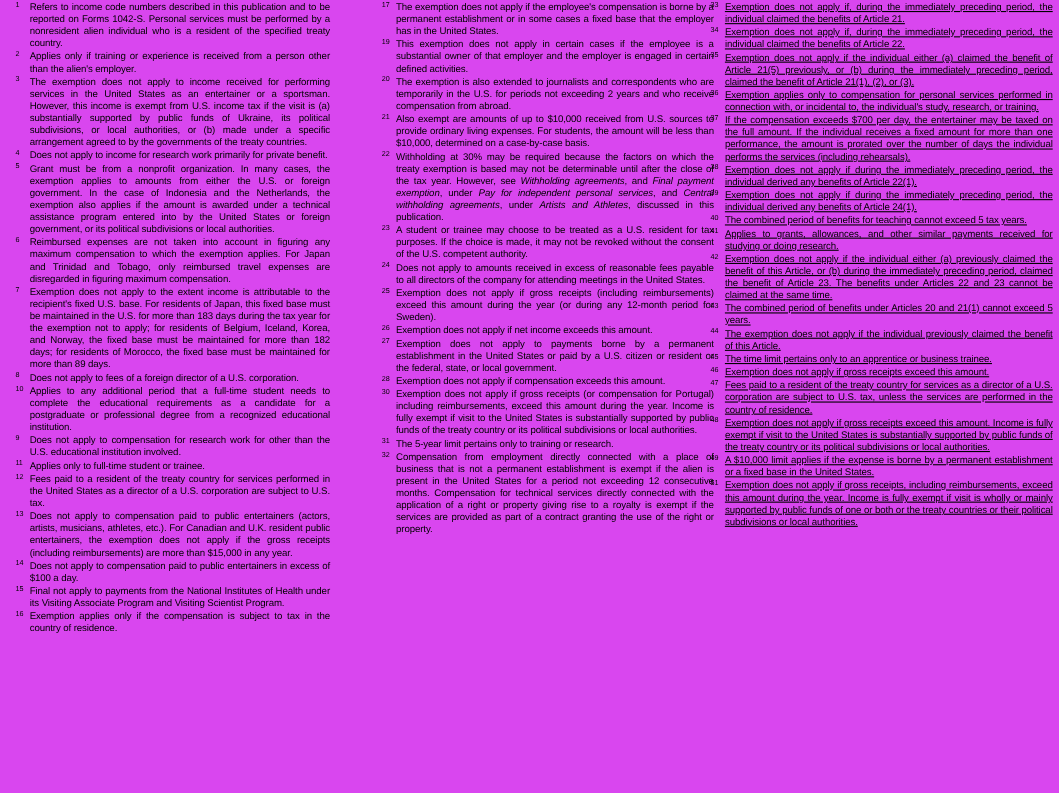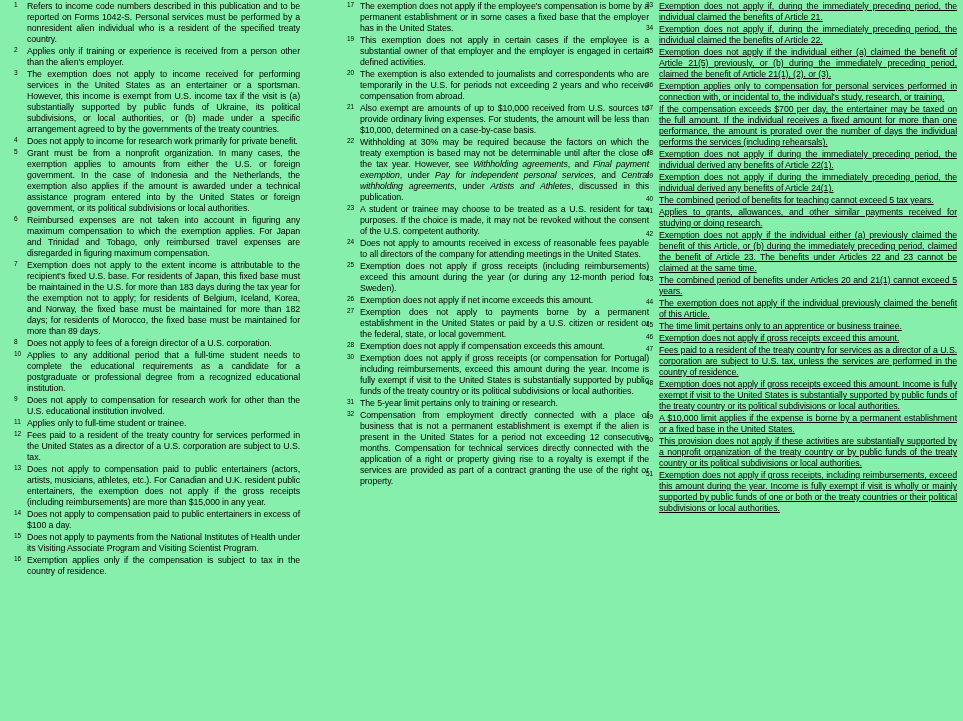--- a/index.html
+++ b/index.html
@@ -11,21 +11,21 @@
     width: 963px;
     height: 721px;
     overflow: hidden;
     font-family: "Liberation Sans", "DejaVu Sans", sans-serif;
     color: #000000;
   }
   .page {
     position: relative;
     width: 963px;
     height: 721px;
-    background: #86efac;
+    background: #d946ef;
   }
   .col {
     position: absolute;
     top: 1px;
   }
   .col-1 { left: 14px;  width: 286px; }
   .col-2 { left: 347px; width: 302px; }
   .col-3 { left: 646px; width: 311px; text-decoration: underline; }
   .fn {
     position: relative;
@@ -59,21 +59,21 @@
       <div class="fn"><span class="num">5</span><span class="txt">Grant must be from a nonprofit organization. In many cases, the exemption applies to amounts from either the U.S. or foreign government. In the case of Indonesia and the Netherlands, the exemption also applies if the amount is awarded under a technical assistance program entered into by the United States or foreign government, or its political subdivisions or local authorities.</span></div>
       <div class="fn"><span class="num">6</span><span class="txt">Reimbursed expenses are not taken into account in figuring any maximum compensation to which the exemption applies. For Japan and Trinidad and Tobago, only reimbursed travel expenses are disregarded in figuring maximum compensation.</span></div>
       <div class="fn"><span class="num">7</span><span class="txt">Exemption does not apply to the extent income is attributable to the recipient's fixed U.S. base. For residents of Japan, this fixed base must be maintained in the U.S. for more than 183 days during the tax year for the exemption not to apply; for residents of Belgium, Iceland, Korea, and Norway, the fixed base must be maintained for more than 182 days; for residents of Morocco, the fixed base must be maintained for more than 89 days.</span></div>
       <div class="fn"><span class="num">8</span><span class="txt">Does not apply to fees of a foreign director of a U.S. corporation.</span></div>
       <div class="fn"><span class="num">10</span><span class="txt">Applies to any additional period that a full-time student needs to complete the educational requirements as a candidate for a postgraduate or professional degree from a recognized educational institution.</span></div>
       <div class="fn"><span class="num">9</span><span class="txt">Does not apply to compensation for research work for other than the U.S. educational institution involved.</span></div>
       <div class="fn"><span class="num">11</span><span class="txt">Applies only to full-time student or trainee.</span></div>
       <div class="fn"><span class="num">12</span><span class="txt">Fees paid to a resident of the treaty country for services performed in the United States as a director of a U.S. corporation are subject to U.S. tax.</span></div>
       <div class="fn"><span class="num">13</span><span class="txt">Does not apply to compensation paid to public entertainers (actors, artists, musicians, athletes, etc.). For Canadian and U.K. resident public entertainers, the exemption does not apply if the gross receipts (including reimbursements) are more than $15,000 in any year.</span></div>
       <div class="fn"><span class="num">14</span><span class="txt">Does not apply to compensation paid to public entertainers in excess of $100 a day.</span></div>
-      <div class="fn"><span class="num">15</span><span class="txt">Does not apply to payments from the National Institutes of Health under its Visiting Associate Program and Visiting Scientist Program.</span></div>
+      <div class="fn"><span class="num">15</span><span class="txt">Final not apply to payments from the National Institutes of Health under its Visiting Associate Program and Visiting Scientist Program.</span></div>
       <div class="fn"><span class="num">16</span><span class="txt">Exemption applies only if the compensation is subject to tax in the country of residence.</span></div>
     </div>
   <div class="col col-2">
       <div class="fn"><span class="num">17</span><span class="txt">The exemption does not apply if the employee's compensation is borne by a permanent establishment or in some cases a fixed base that the employer has in the United States.</span></div>
       <div class="fn"><span class="num">19</span><span class="txt">This exemption does not apply in certain cases if the employee is a substantial owner of that employer and the employer is engaged in certain defined activities.</span></div>
       <div class="fn"><span class="num">20</span><span class="txt">The exemption is also extended to journalists and correspondents who are temporarily in the U.S. for periods not exceeding 2 years and who receive compensation from abroad.</span></div>
       <div class="fn"><span class="num">21</span><span class="txt">Also exempt are amounts of up to $10,000 received from U.S. sources to provide ordinary living expenses. For students, the amount will be less than $10,000, determined on a case-by-case basis.</span></div>
       <div class="fn"><span class="num">22</span><span class="txt">Withholding at 30% may be required because the factors on which the treaty exemption is based may not be determinable until after the close of the tax year. However, see <i>Withholding agreements</i>, and <i>Final payment exemption</i>, under <i>Pay for independent personal services</i>, and <i>Central withholding agreements</i>, under <i>Artists and Athletes</i>, discussed in this publication.</span></div>
       <div class="fn"><span class="num">23</span><span class="txt">A student or trainee may choose to be treated as a U.S. resident for tax purposes. If the choice is made, it may not be revoked without the consent of the U.S. competent authority.</span></div>
       <div class="fn"><span class="num">24</span><span class="txt">Does not apply to amounts received in excess of reasonable fees payable to all directors of the company for attending meetings in the United States.</span></div>
@@ -96,16 +96,15 @@
       <div class="fn"><span class="num">40</span><span class="txt">The combined period of benefits for teaching cannot exceed 5 tax years.</span></div>
       <div class="fn"><span class="num">41</span><span class="txt">Applies to grants, allowances, and other similar payments received for studying or doing research.</span></div>
       <div class="fn"><span class="num">42</span><span class="txt">Exemption does not apply if the individual either (a) previously claimed the benefit of this Article, or (b) during the immediately preceding period, claimed the benefit of Article 23. The benefits under Articles 22 and 23 cannot be claimed at the same time.</span></div>
       <div class="fn"><span class="num">43</span><span class="txt">The combined period of benefits under Articles 20 and 21(1) cannot exceed 5 years.</span></div>
       <div class="fn"><span class="num">44</span><span class="txt">The exemption does not apply if the individual previously claimed the benefit of this Article.</span></div>
       <div class="fn"><span class="num">45</span><span class="txt">The time limit pertains only to an apprentice or business trainee.</span></div>
       <div class="fn"><span class="num">46</span><span class="txt">Exemption does not apply if gross receipts exceed this amount.</span></div>
       <div class="fn"><span class="num">47</span><span class="txt">Fees paid to a resident of the treaty country for services as a director of a U.S. corporation are subject to U.S. tax, unless the services are performed in the country of residence.</span></div>
       <div class="fn"><span class="num">48</span><span class="txt">Exemption does not apply if gross receipts exceed this amount. Income is fully exempt if visit to the United States is substantially supported by public funds of the treaty country or its political subdivisions or local authorities.</span></div>
       <div class="fn"><span class="num">49</span><span class="txt">A $10,000 limit applies if the expense is borne by a permanent establishment or a fixed base in the United States.</span></div>
-      <div class="fn"><span class="num">50</span><span class="txt">This provision does not apply if these activities are substantially supported by a nonprofit organization of the treaty country or by public funds of the treaty country or its political subdivisions or local authorities.</span></div>
       <div class="fn"><span class="num">51</span><span class="txt">Exemption does not apply if gross receipts, including reimbursements, exceed this amount during the year. Income is fully exempt if visit is wholly or mainly supported by public funds of one or both or the treaty countries or their political subdivisions or local authorities.</span></div>
     </div>
 </div>
 
 </body></html>

